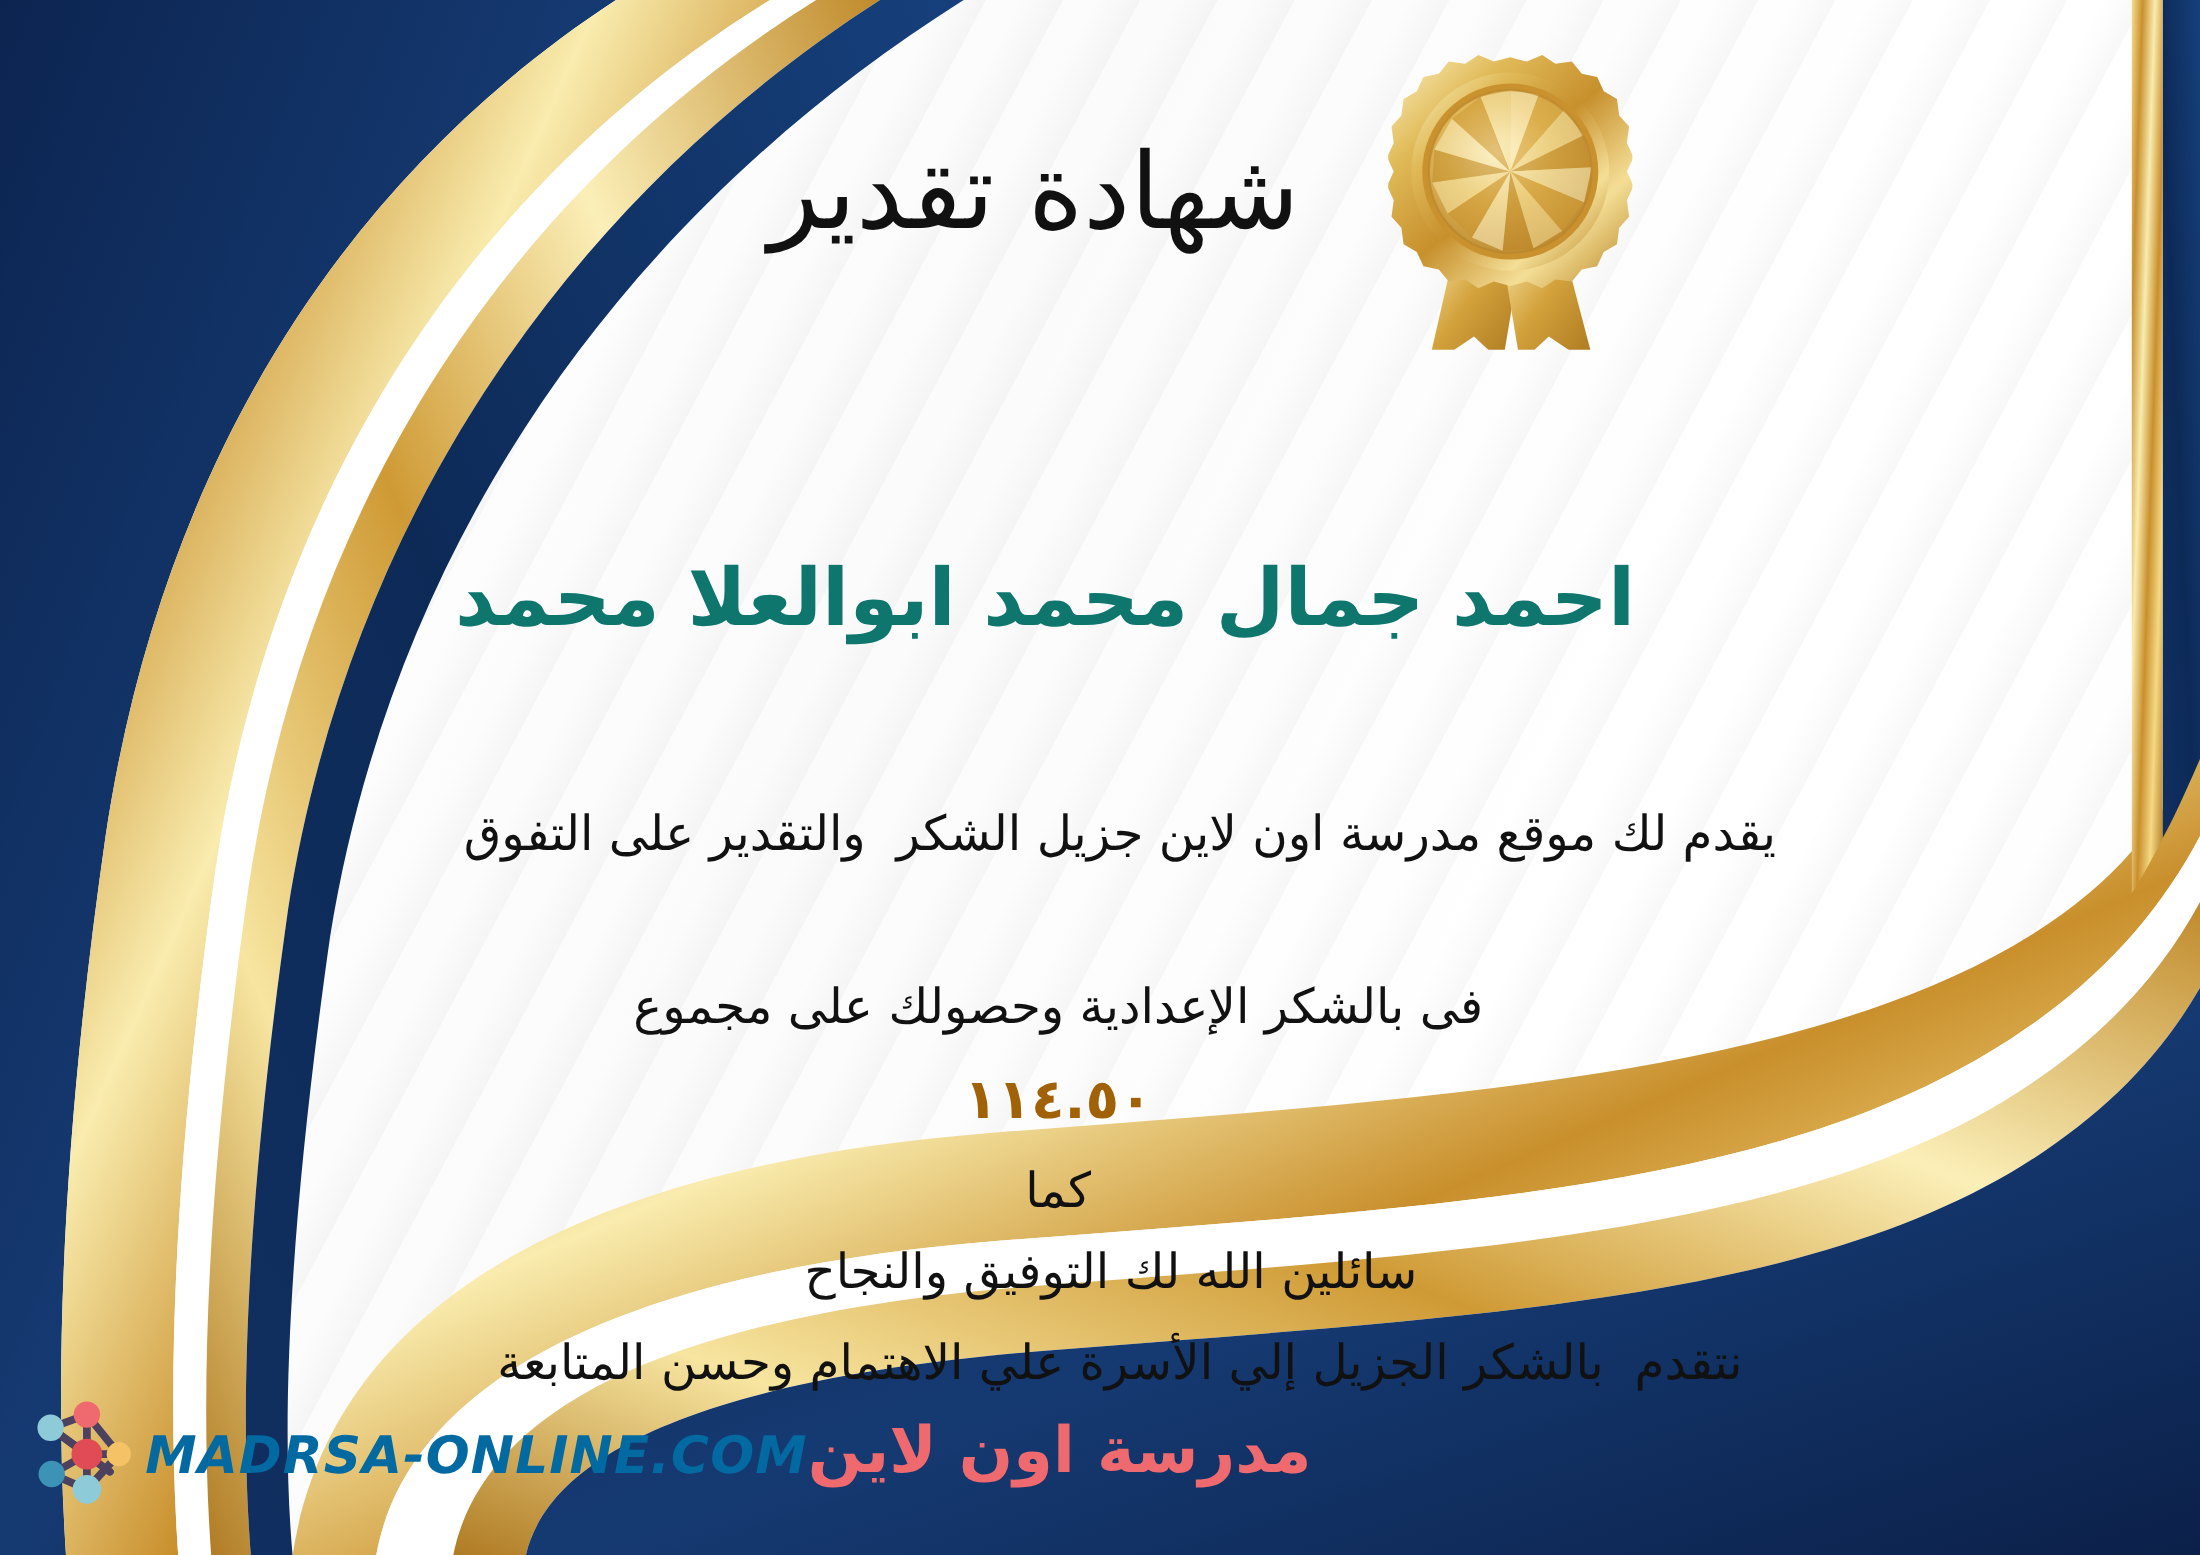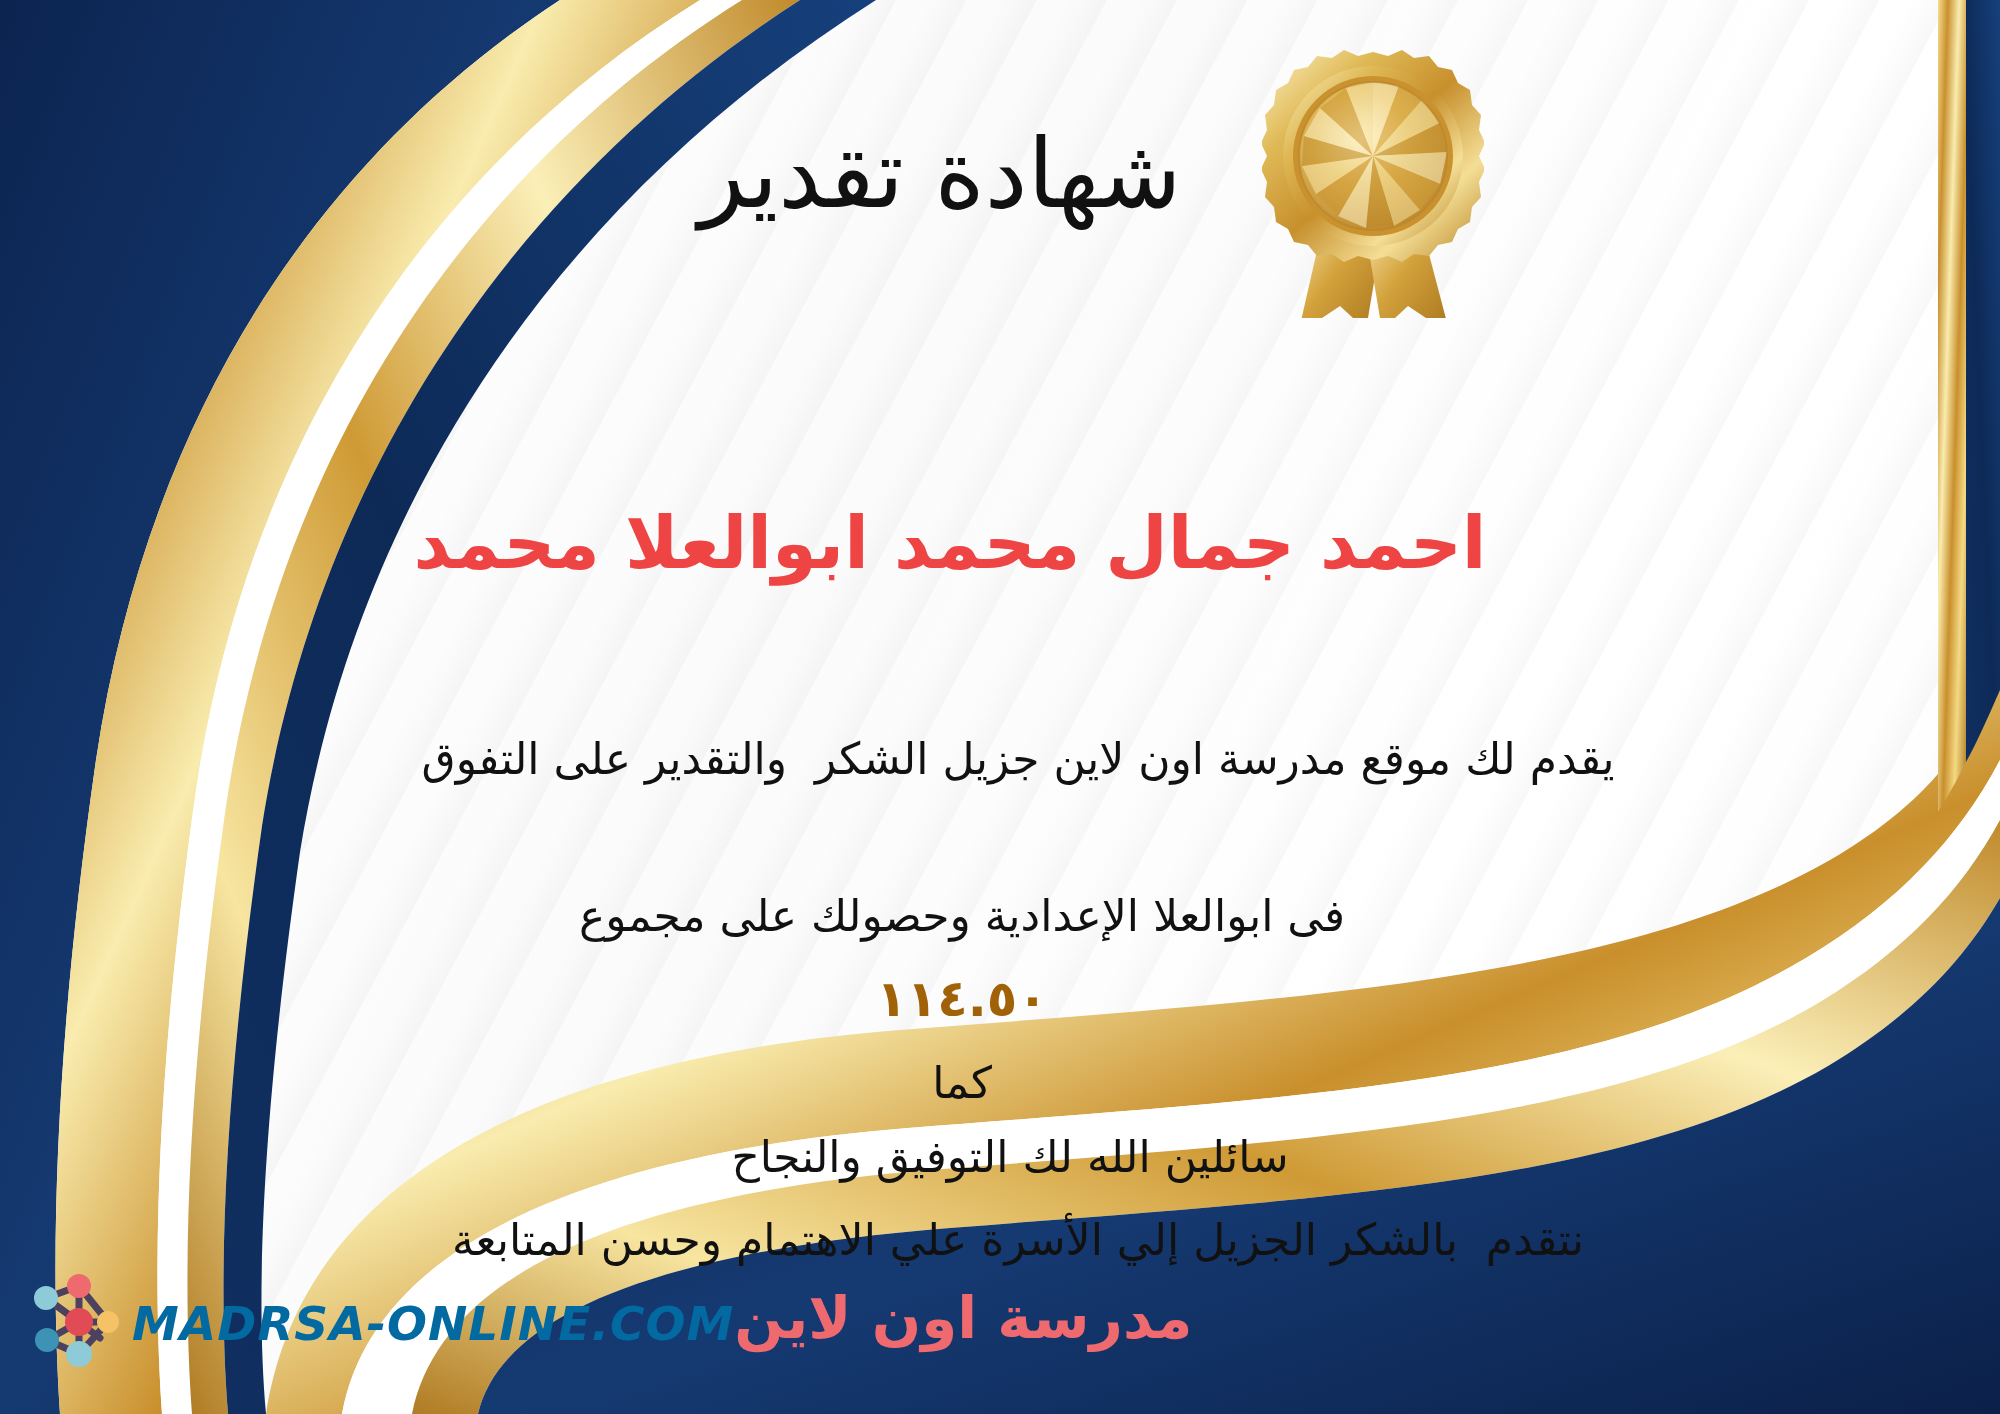--- a/index.html
+++ b/index.html
@@ -57,21 +57,21 @@
     color:#111111;
     direction:rtl;
     line-height:1.1;
   }
   .student-name{
     position:absolute;
     top:500px;left:0;width:1900px;
     text-align:center;
     font-size:72px;
     font-weight:bold;
-    color:#ef4444;
+    color:#0f766e;
     direction:rtl;
     line-height:1.2;
   }
   .body-block{
     position:absolute;
     top:720px;left:308px;width:1420px;
     direction:rtl;
     text-align:center;
     color:#111111;
     font-size:44px;
@@ -262,21 +262,21 @@
 
   <div class="content">
 
     <div class="title">شهادة تقدير</div>
 
     <div class="student-name">احمد جمال محمد ابوالعلا محمد</div>
 
     <div class="body-block">
       <span class="body-line">يقدم لك موقع مدرسة اون لاين جزيل الشكر  والتقدير على التفوق</span>
       <span class="body-line">
-        <span>فى ابوالعلا الإعدادية وحصولك على مجموع</span>
+        <span>فى بالشكر الإعدادية وحصولك على مجموع</span>
         <span class="score">١١٤.٥٠</span>
         <span>كما</span>
       </span>
       <span class="body-line">نتقدم  بالشكر الجزيل إلي الأسرة علي الاهتمام وحسن المتابعة</span>
     </div>
 
     <div class="closing">سائلين الله لك التوفيق  والنجاح</div>
   </div>
 
   <div class="brand">

